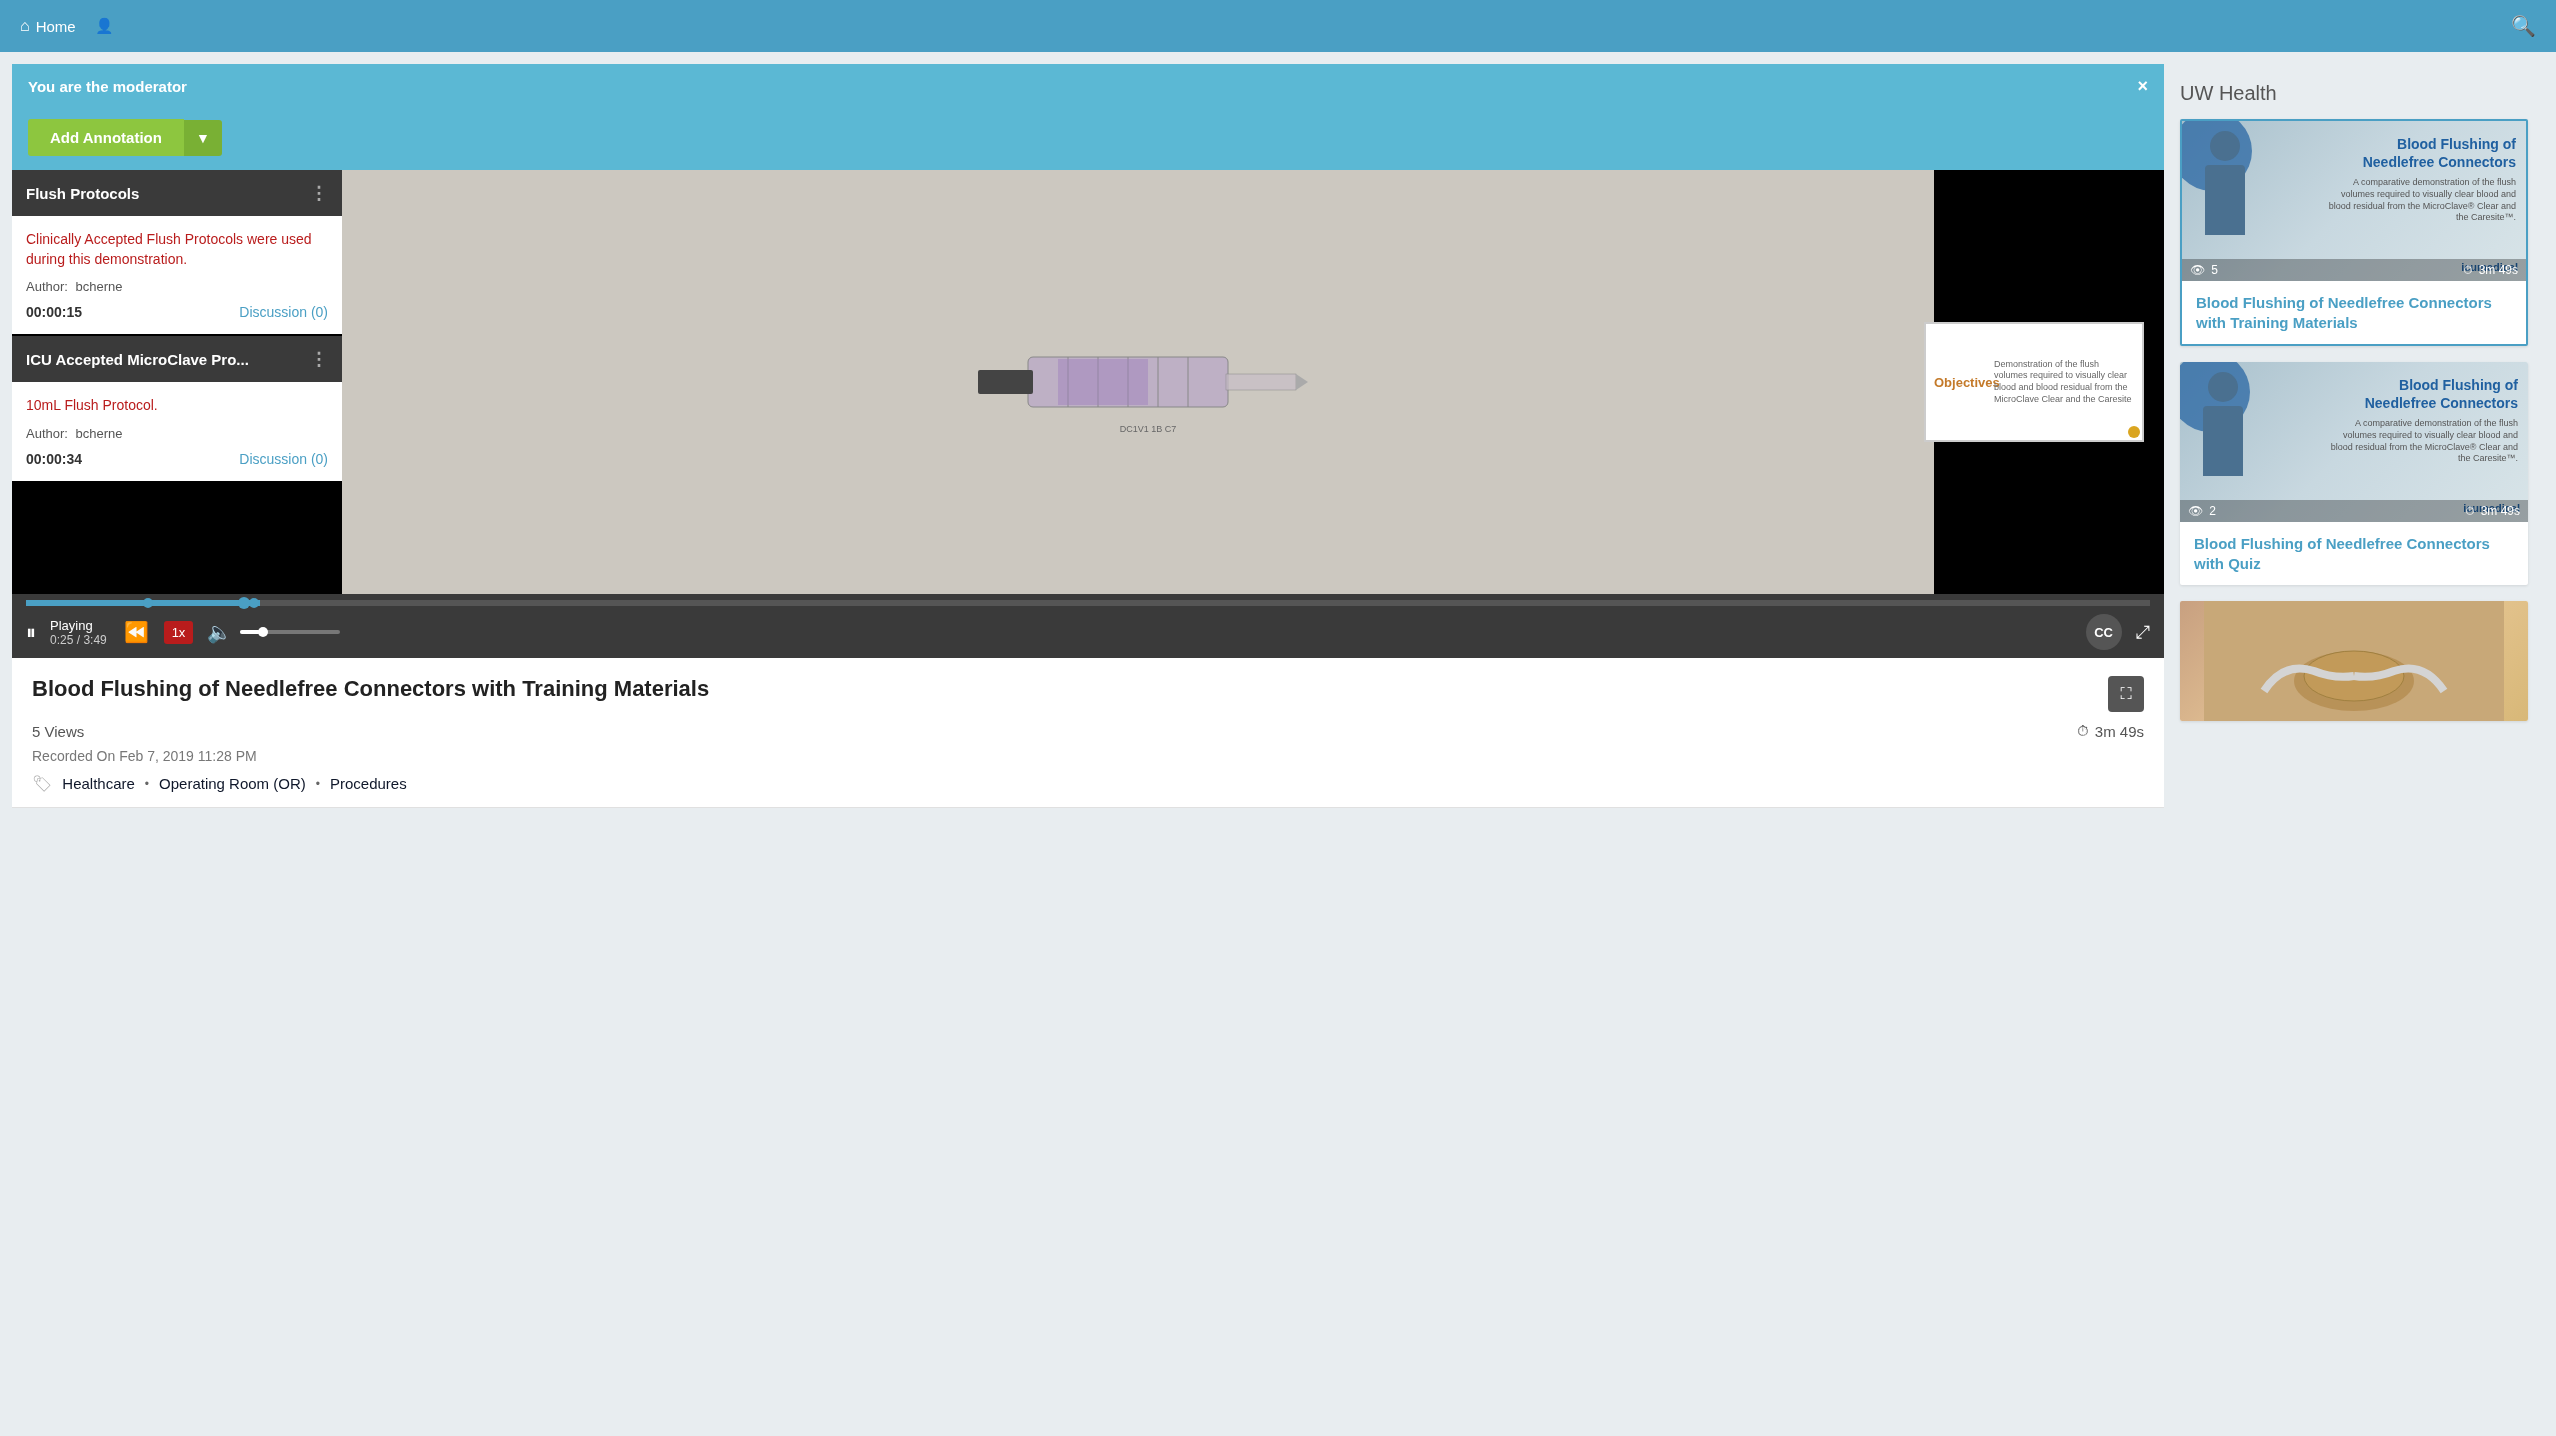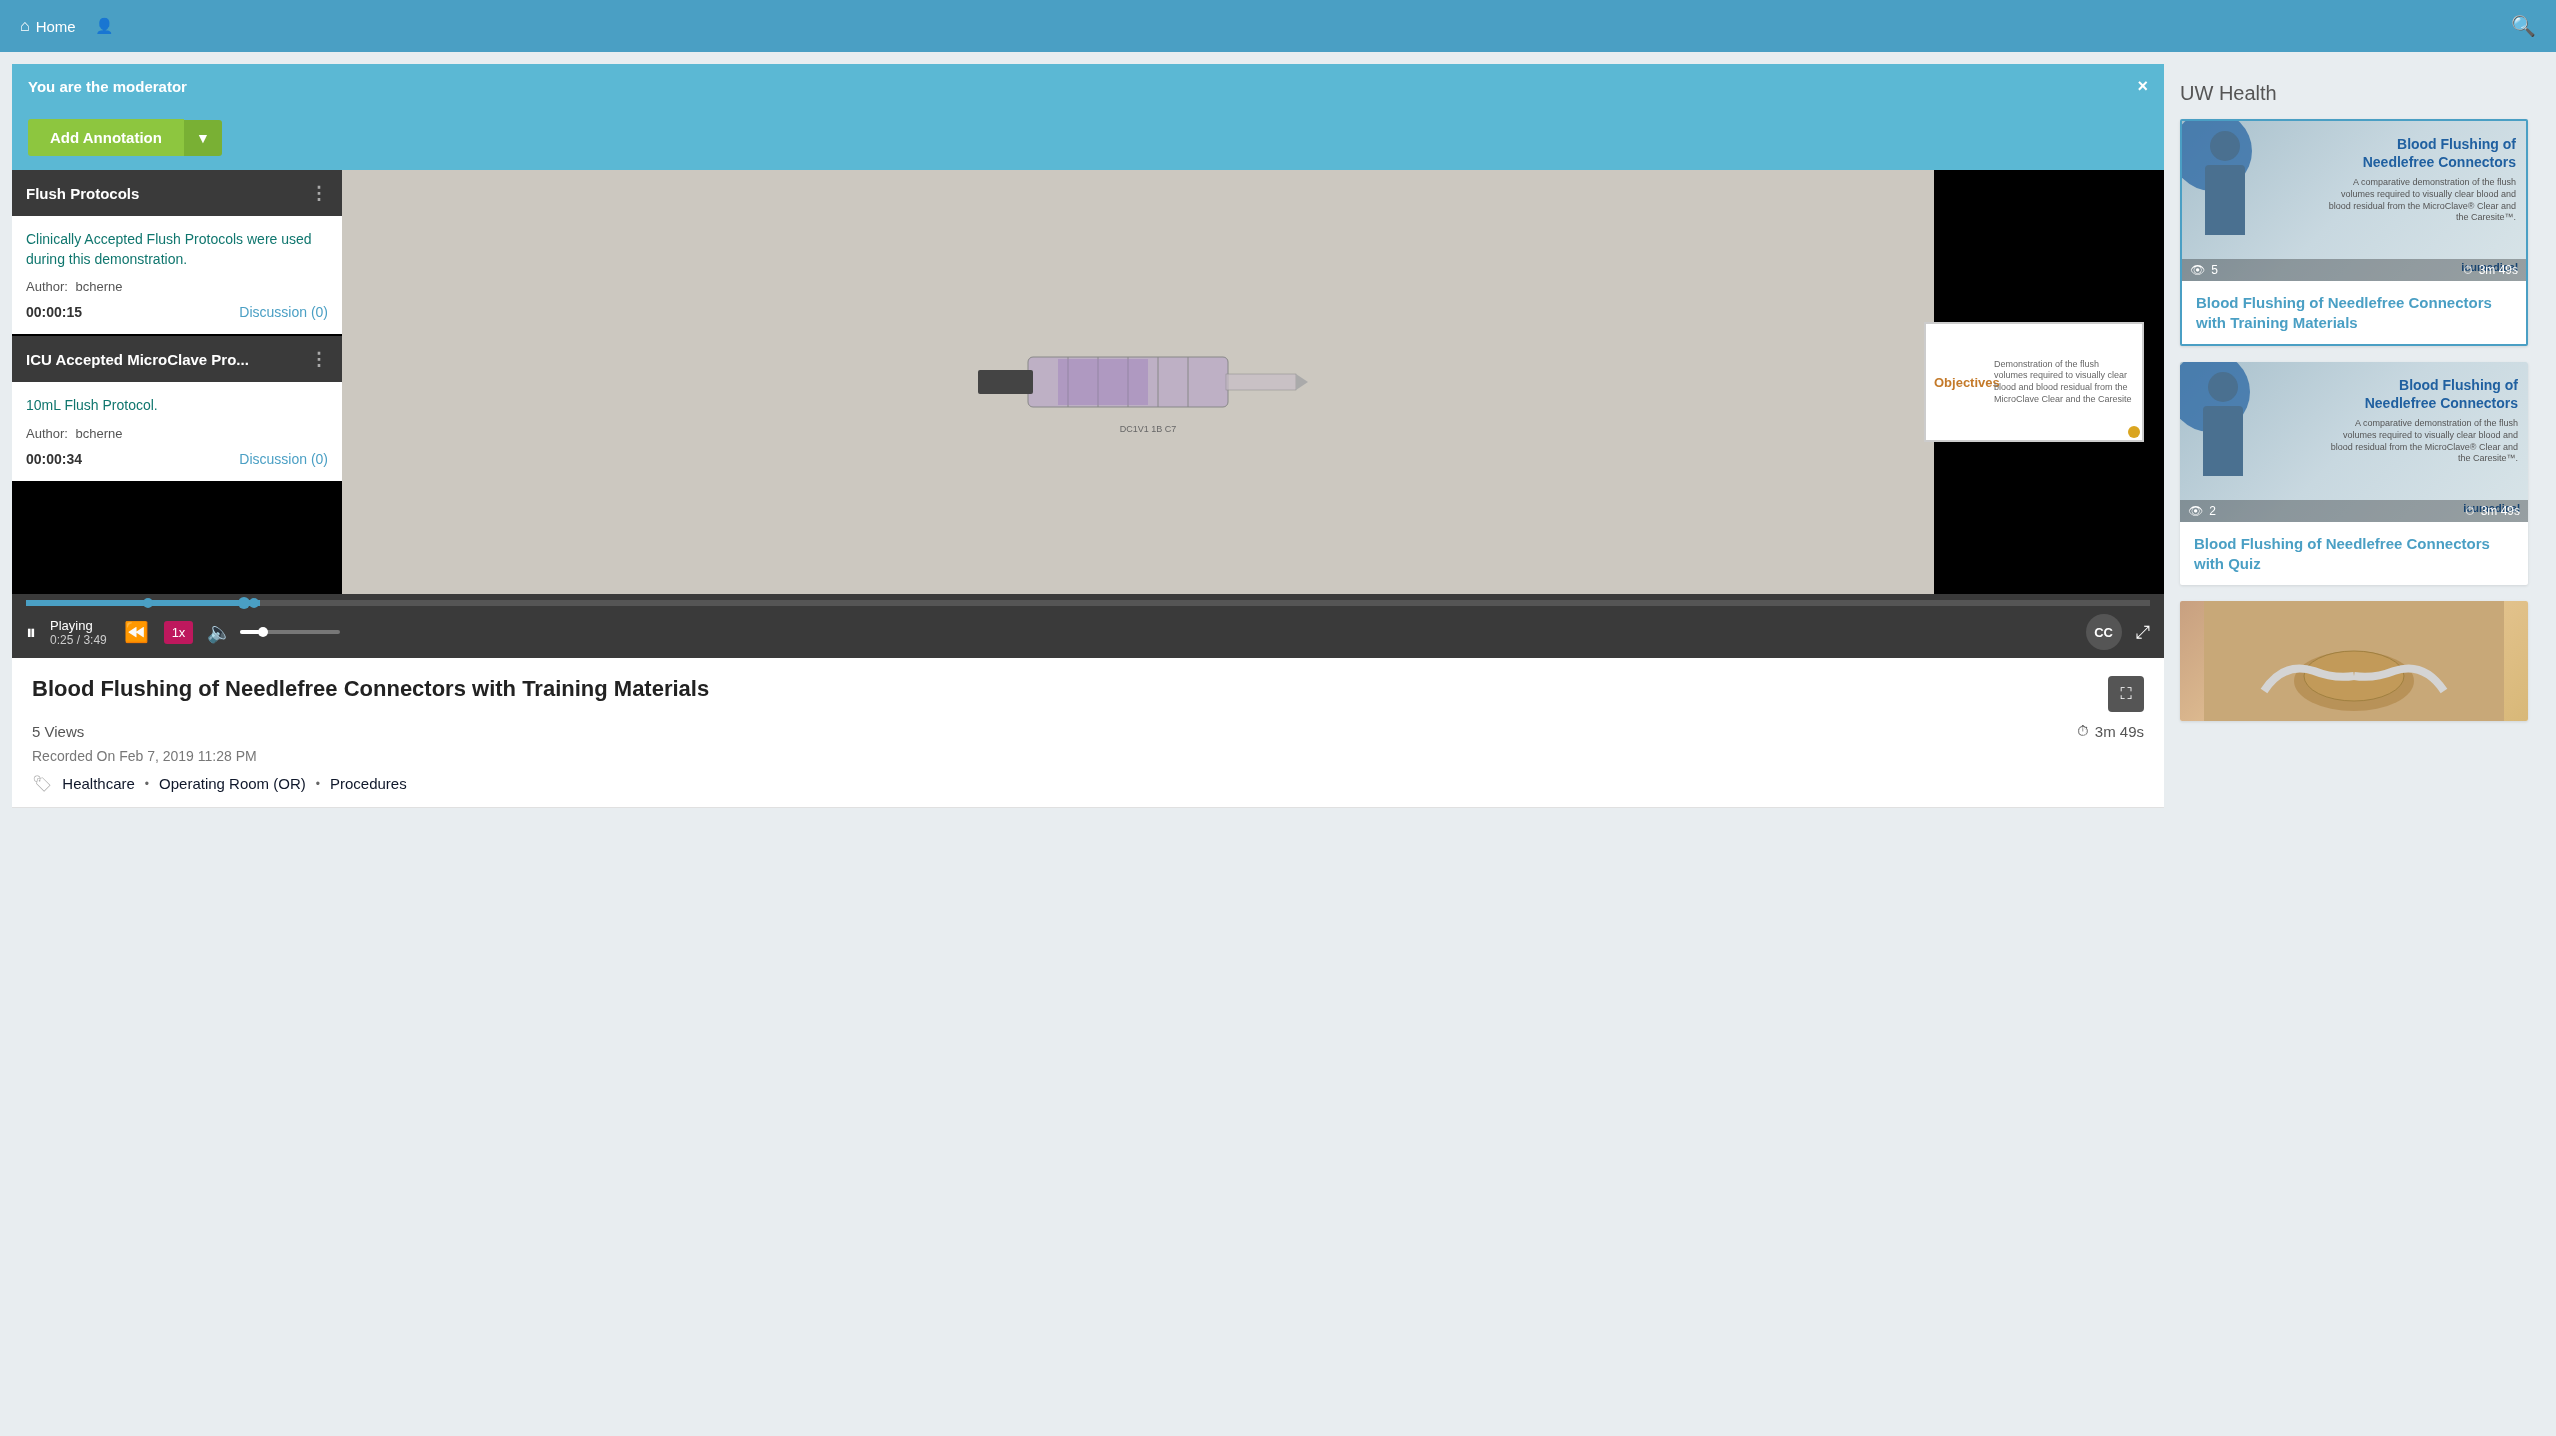--- a/index.html
+++ b/index.html
@@ -123,21 +123,21 @@
       color: #aaa;
       font-size: 18px;
       cursor: pointer;
     }
     .annotation-card-body {
       padding: 14px;
       background: white;
     }
     .annotation-text {
       font-size: 14px;
-      color: #0f766e;
+      color: #b91c1c;
       margin-bottom: 10px;
       line-height: 1.4;
     }
     .annotation-author {
       font-size: 13px;
       color: #888;
       margin-bottom: 10px;
     }
     .annotation-author span { color: #555; }
     .annotation-footer {
@@ -258,21 +258,21 @@
     }
     .playing-label {
       font-size: 13px;
       font-weight: normal;
     }
     .playing-time {
       font-size: 12px;
       color: #ccc;
     }
     .speed-badge {
-      background: #be185d;
+      background: #b91c1c;
       border-radius: 3px;
       padding: 4px 8px;
       font-size: 13px;
       cursor: pointer;
     }
     .volume-area {
       display: flex;
       align-items: center;
       gap: 8px;
     }

